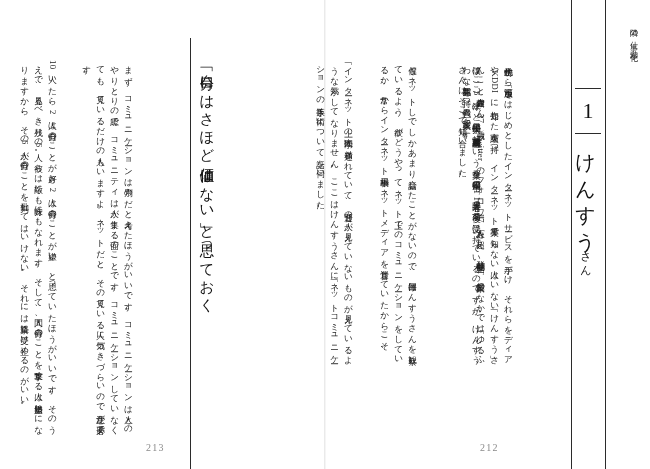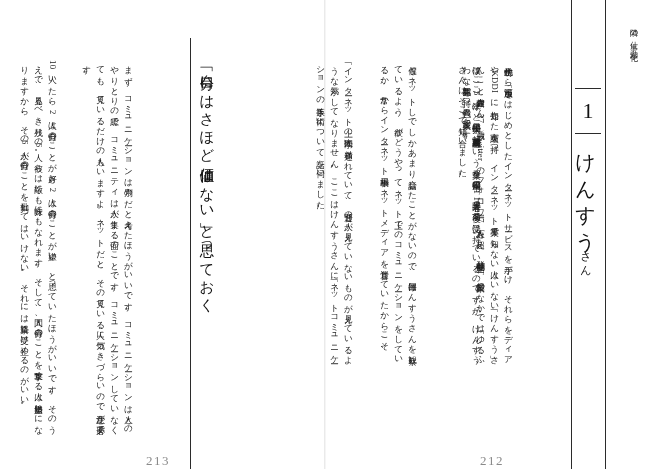--- a/index.html
+++ b/index.html
@@ -119,22 +119,22 @@
     writing-mode: vertical-rl;
     font-size: 14.5px;
     letter-spacing: 0.1em;
     line-height: 1.45;
     color: #111;
     height: 290px;
   }
 
   .folio {
     position: absolute;
-    bottom: 0;
-    font-size: 13px;
+    bottom: 16px;
+    font-size: 10px;
     color: #8a8a8a;
     letter-spacing: 0.12em;
   }
   .folio-left { left: 146px; }
   .folio-right { left: 480px; text-align: right; }
 </style>
 </head>
 <body>
 
 <div class="spread">

